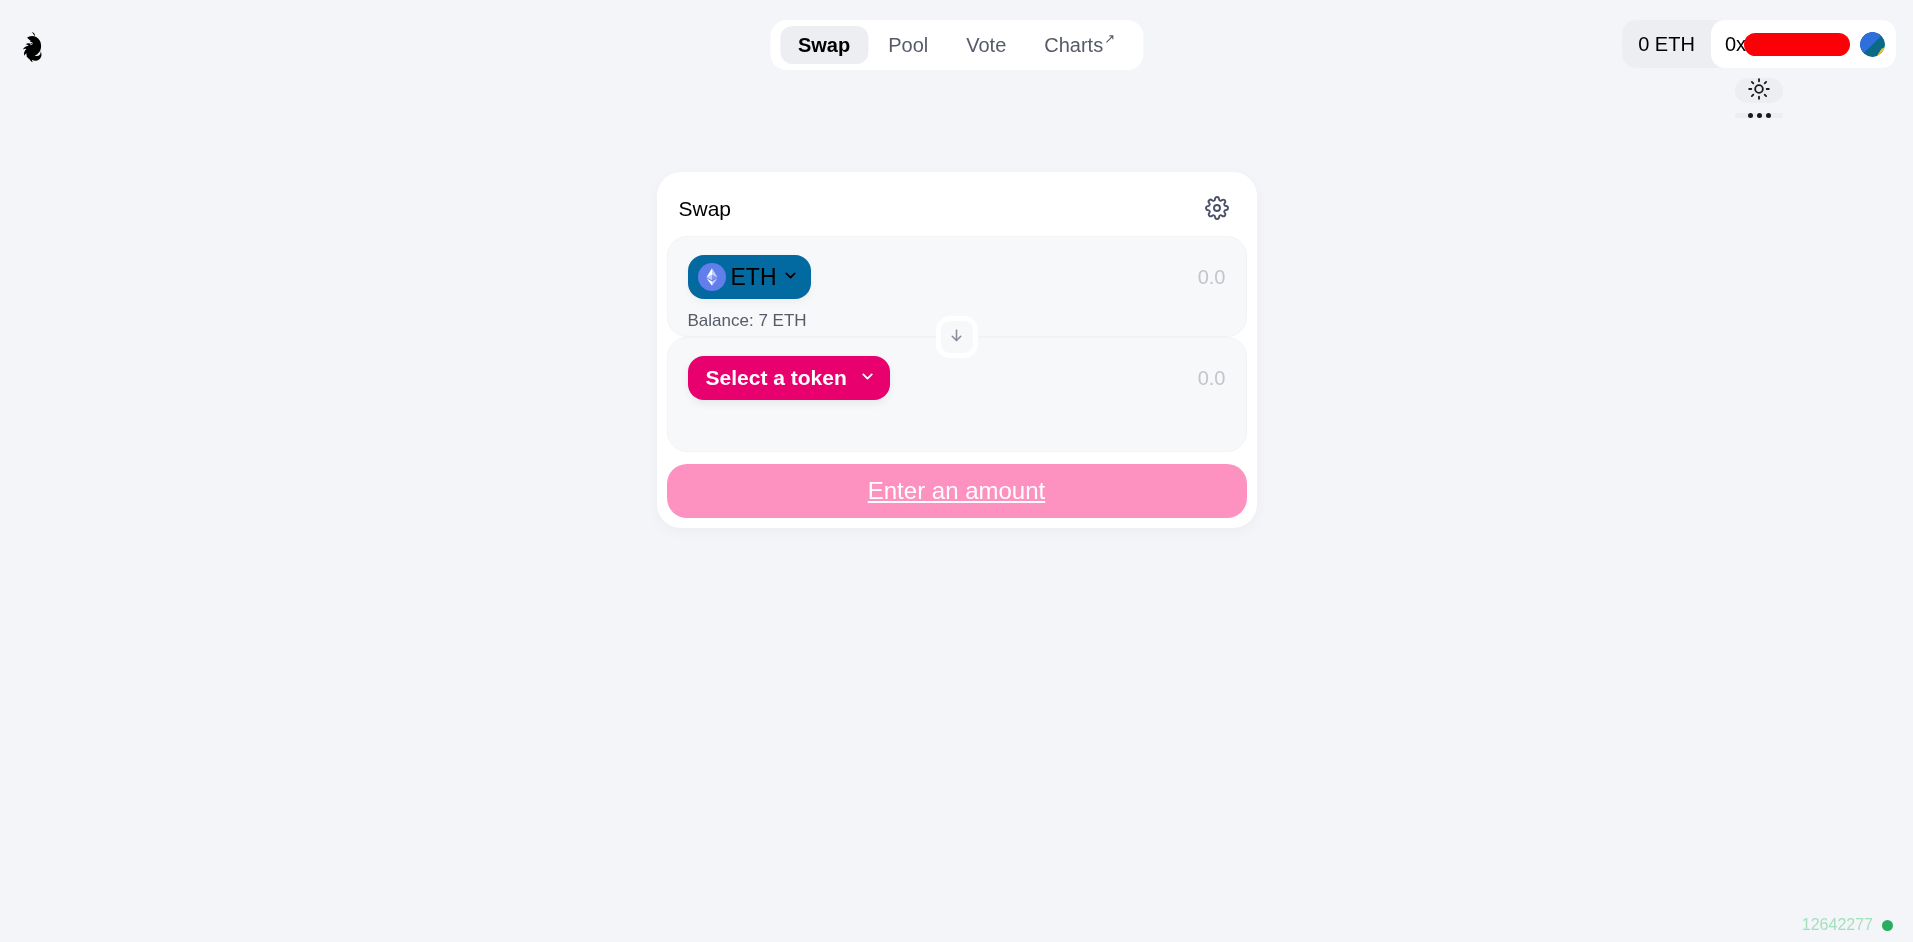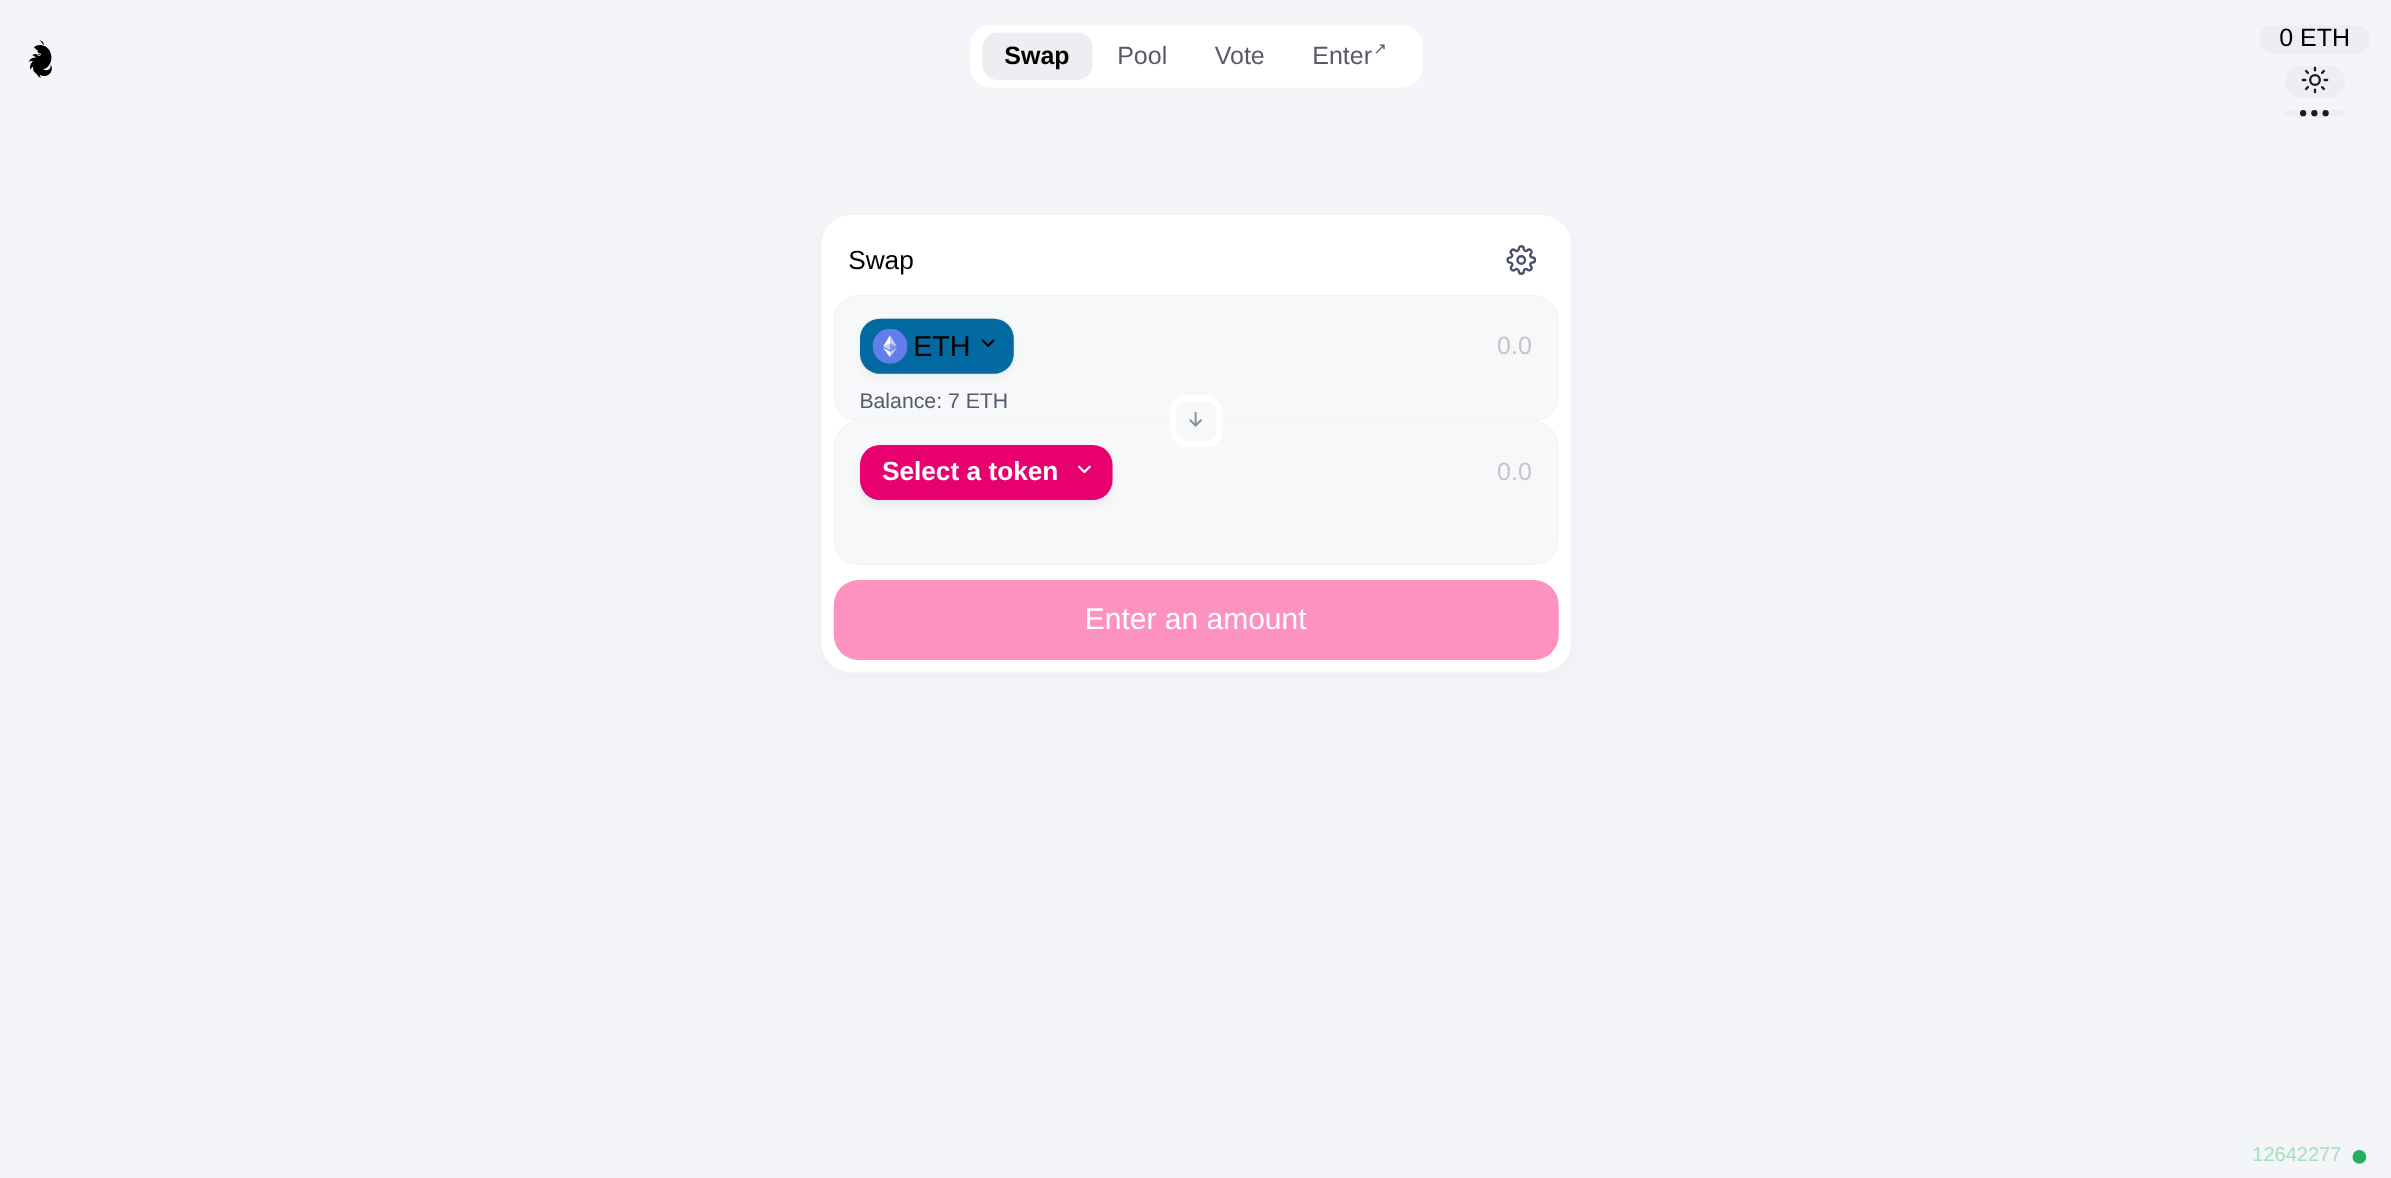--- a/index.html
+++ b/index.html
@@ -285,32 +285,33 @@
     align-items: center;
     justify-content: center;
     cursor: pointer;
     padding: 0;
   }
 
   
   .action-btn {
     margin-top: 12px;
     width: 100%;
-    height: 64px;
+    height: 54px;
     border: none;
     border-radius: 20px;
     background: #fd91c0;
     color: #ffffff;
     font-size: 24px;
     font-family: "Liberation Sans", sans-serif;
     font-weight: 500;
     cursor: default;
     display: flex;
     align-items: center;
     justify-content: center;
+    text-decoration: underline;
   }
 
   
   .block-status {
     position: absolute;
     right: 20px;
     bottom: 8px;
     display: flex;
     align-items: center;
     gap: 9px;
@@ -346,29 +347,43 @@
     <div class="nav-item active">
       <span>Swap</span>
     </div>
     <div class="nav-item">
       <span>Pool</span>
     </div>
     <div class="nav-item">
       <span>Vote</span>
     </div>
     <div class="nav-item">
-      <span>Enter</span>
+      <span>Charts</span>
       <span class="ext">↗</span>
     </div>
   </nav>
 
   <div class="right-cluster">
 
     <div class="wallet">
       <span class="wallet-balance">0 ETH</span>
+      <div class="wallet-account">
+        <span class="wallet-addr-wrap">
+          <span>0x</span>
+          <span class="addr-redaction"></span>
+        </span>
+        <span class="avatar">
+          <svg width="25" height="25" viewBox="0 0 25 25" aria-hidden="true">
+            <circle cx="12.5" cy="12.5" r="12.5" fill="#0a6b86"></circle>
+            <path d="M0 12.5a12.5 12.5 0 0 1 21.3-8.8L3.7 21.3A12.46 12.46 0 0 1 0 12.5z" fill="#2f6fdd"></path>
+            <path d="M24.6 15.6a12.5 12.5 0 0 1-9 9 12.5 12.5 0 0 0 9-9z" fill="#e8c23a"></path>
+            <path d="M21.3 21.3a12.5 12.5 0 0 0 3.3-6.1l-3.1 1.5-4.9 7.9a12.5 12.5 0 0 0 4.7-3.3z" fill="#e8c23a"></path>
+          </svg>
+        </span>
+      </div>
     </div>
 
     <button class="icon-btn">
       <span>
         <svg width="22" height="22" viewBox="0 0 24 24" fill="none" stroke="#1a1a1a" stroke-width="2" stroke-linecap="round">
           <circle cx="12" cy="12" r="4.2"></circle>
           <line x1="12" y1="1.3" x2="12" y2="3.6"></line>
           <line x1="12" y1="20.4" x2="12" y2="22.7"></line>
           <line x1="4.2" y1="4.2" x2="5.8" y2="5.8"></line>
           <line x1="18.2" y1="18.2" x2="19.8" y2="19.8"></line>

